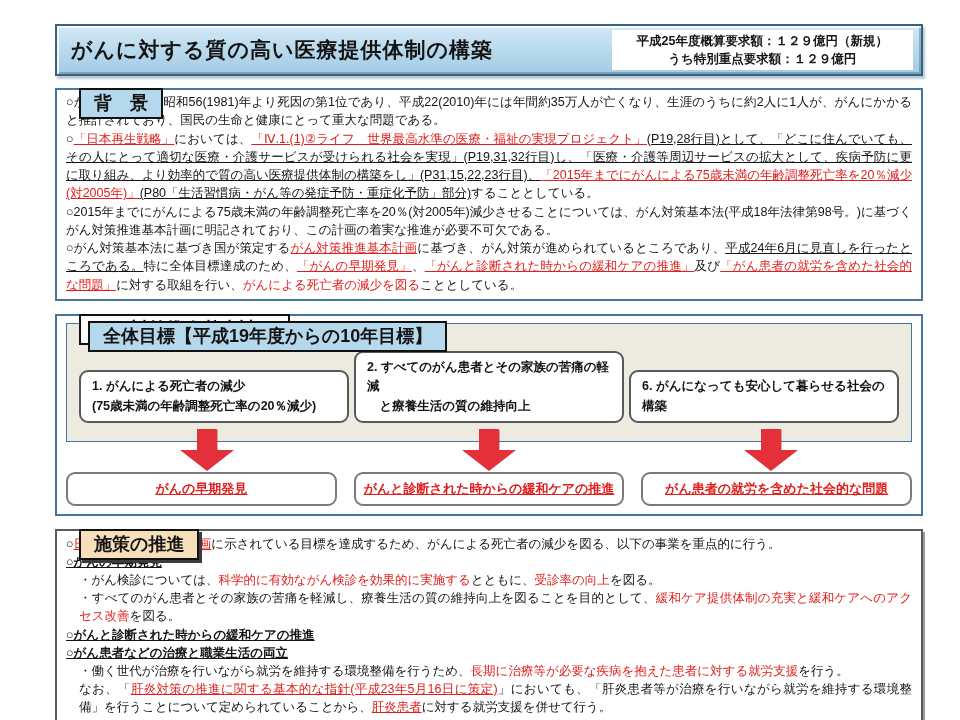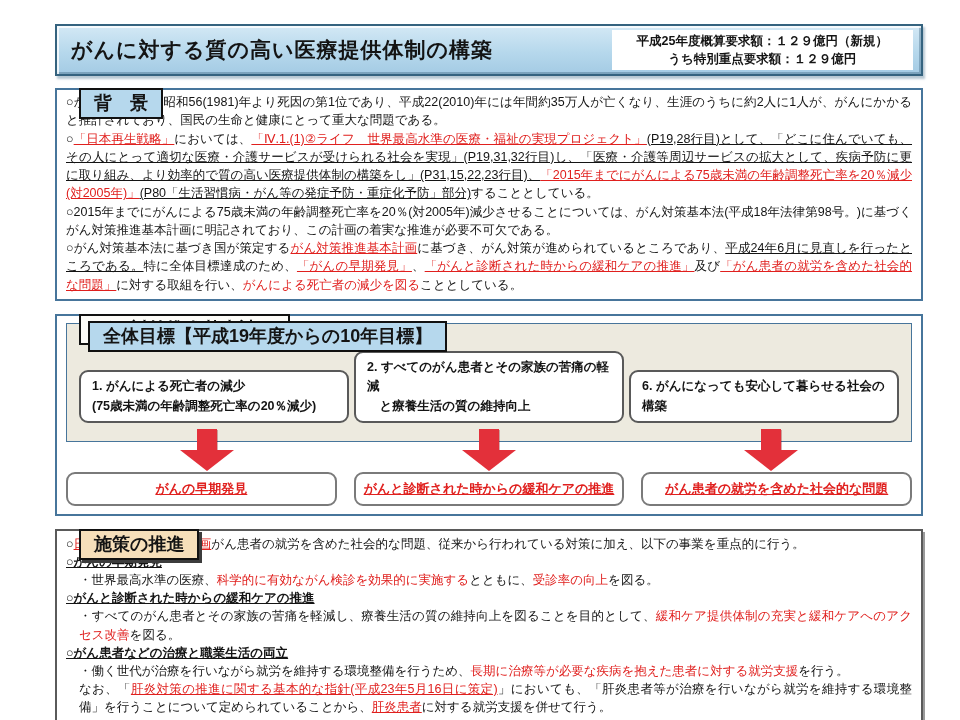--- a/index.html
+++ b/index.html
@@ -126,25 +126,25 @@
           <div class="outcome-box">
               <span>がん患者の就労を含めた社会的な問題</span>
             </div>
         </div>
       </div>
     </div>
 
     <div class="section">
       <div class="sec-label tan">施策の推進</div>
       <div class="measures-body">
-        <p class="para"><span>○</span><span class="ru">日本再生戦略</span><span>や</span><span class="ru">基本計画</span><span>がん患者の就労を含めた社会的な問題、従来から行われている対策に加え、以下の事業を重点的に行う。</span></p>
+        <p class="para"><span>○</span><span class="ru">日本再生戦略</span><span>や</span><span class="ru">基本計画</span><span>に示されている目標を達成するため、がんによる死亡者の減少を図る、以下の事業を重点的に行う。</span></p>
         <p class="para"><span class="bu">○がんの早期発見</span></p>
-        <p class="para m-indent"><span>・世界最高水準の医療、</span><span class="r">科学的に有効ながん検診を効果的に実施する</span><span>とともに、</span><span class="r">受診率の向上</span><span>を図る。</span></p>
+        <p class="para m-indent"><span>・がん検診については、</span><span class="r">科学的に有効ながん検診を効果的に実施する</span><span>とともに、</span><span class="r">受診率の向上</span><span>を図る。</span></p>
+        <p class="para m-indent"><span>・すべてのがん患者とその家族の苦痛を軽減し、療養生活の質の維持向上を図ることを目的として、</span><span class="r">緩和ケア提供体制の充実と緩和ケアへのアクセス改善</span><span>を図る。</span></p>
         <p class="para"><span class="bu">○がんと診断された時からの緩和ケアの推進</span></p>
-        <p class="para m-indent"><span>・すべてのがん患者とその家族の苦痛を軽減し、療養生活の質の維持向上を図ることを目的として、</span><span class="r">緩和ケア提供体制の充実と緩和ケアへのアクセス改善</span><span>を図る。</span></p>
         <p class="para"><span class="bu">○がん患者などの治療と職業生活の両立</span></p>
         <p class="para m-indent"><span>・働く世代が治療を行いながら就労を維持する環境整備を行うため、</span><span class="r">長期に治療等が必要な疾病を抱えた患者に対する就労支援</span><span>を行う。</span></p>
         <p class="para m-indent"><span>なお、「</span><span class="ru">肝炎対策の推進に関する基本的な指針(平成23年5月16日に策定)</span><span>」においても、「肝炎患者等が治療を行いながら就労を維持する環境整備」を行うことについて定められていることから、</span><span class="ru">肝炎患者</span><span>に対する就労支援を併せて行う。</span></p>
       </div>
     </div>
 
   </div>
 </div>
 
 </body></html>

